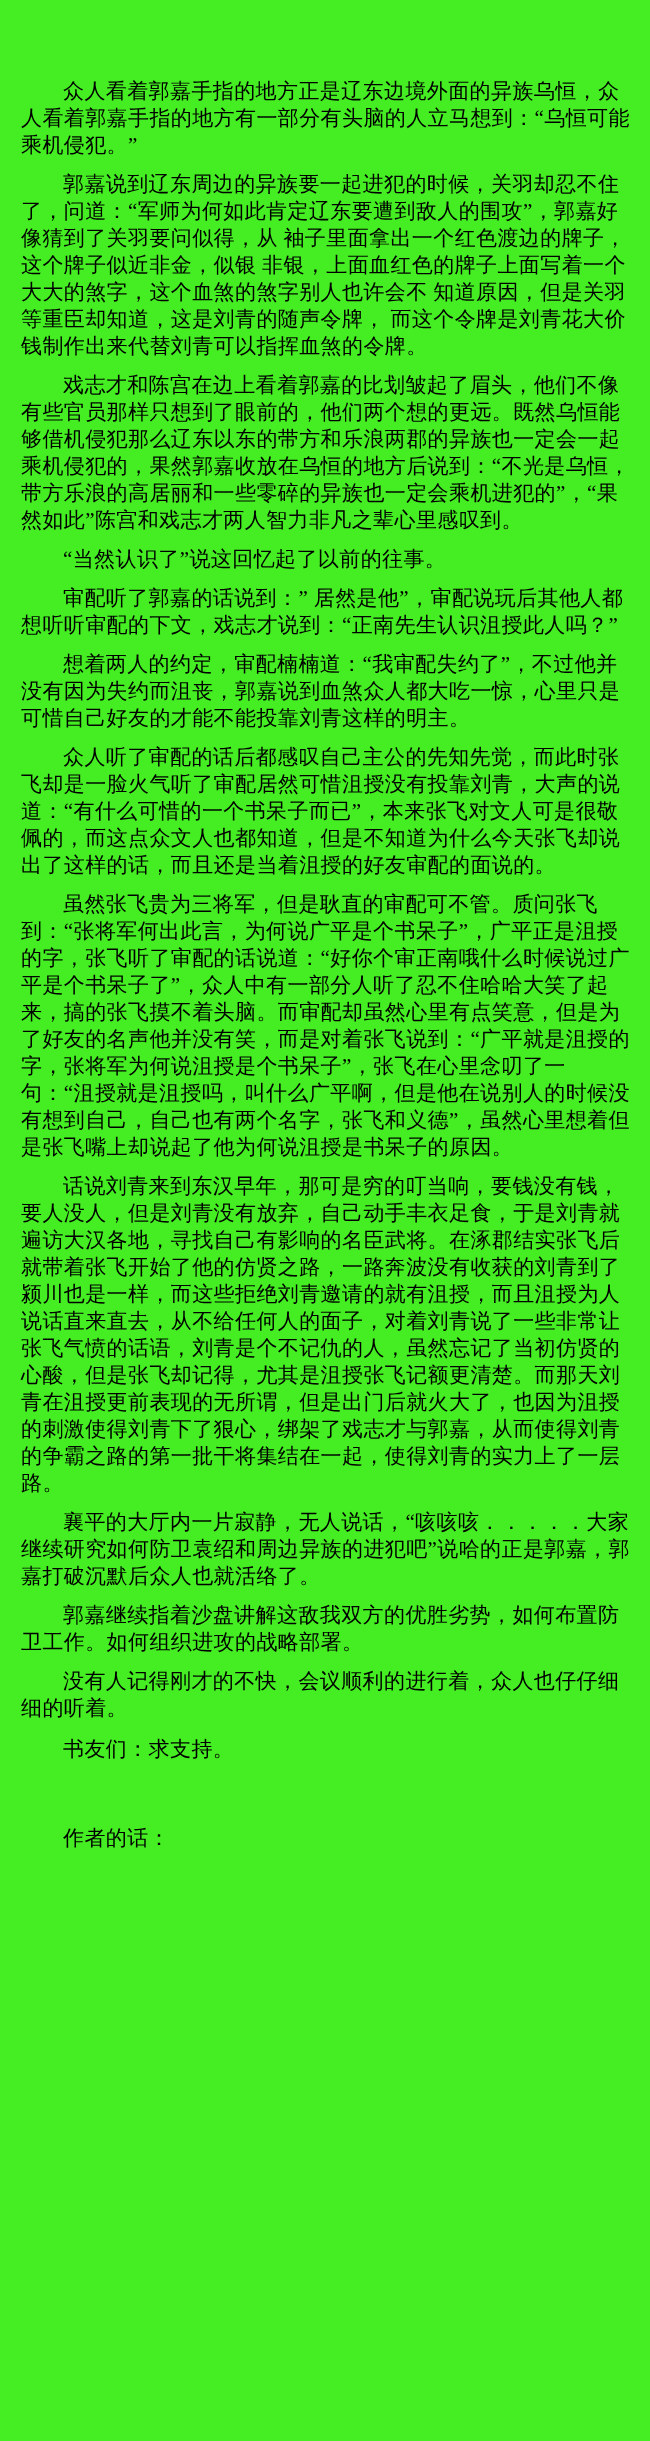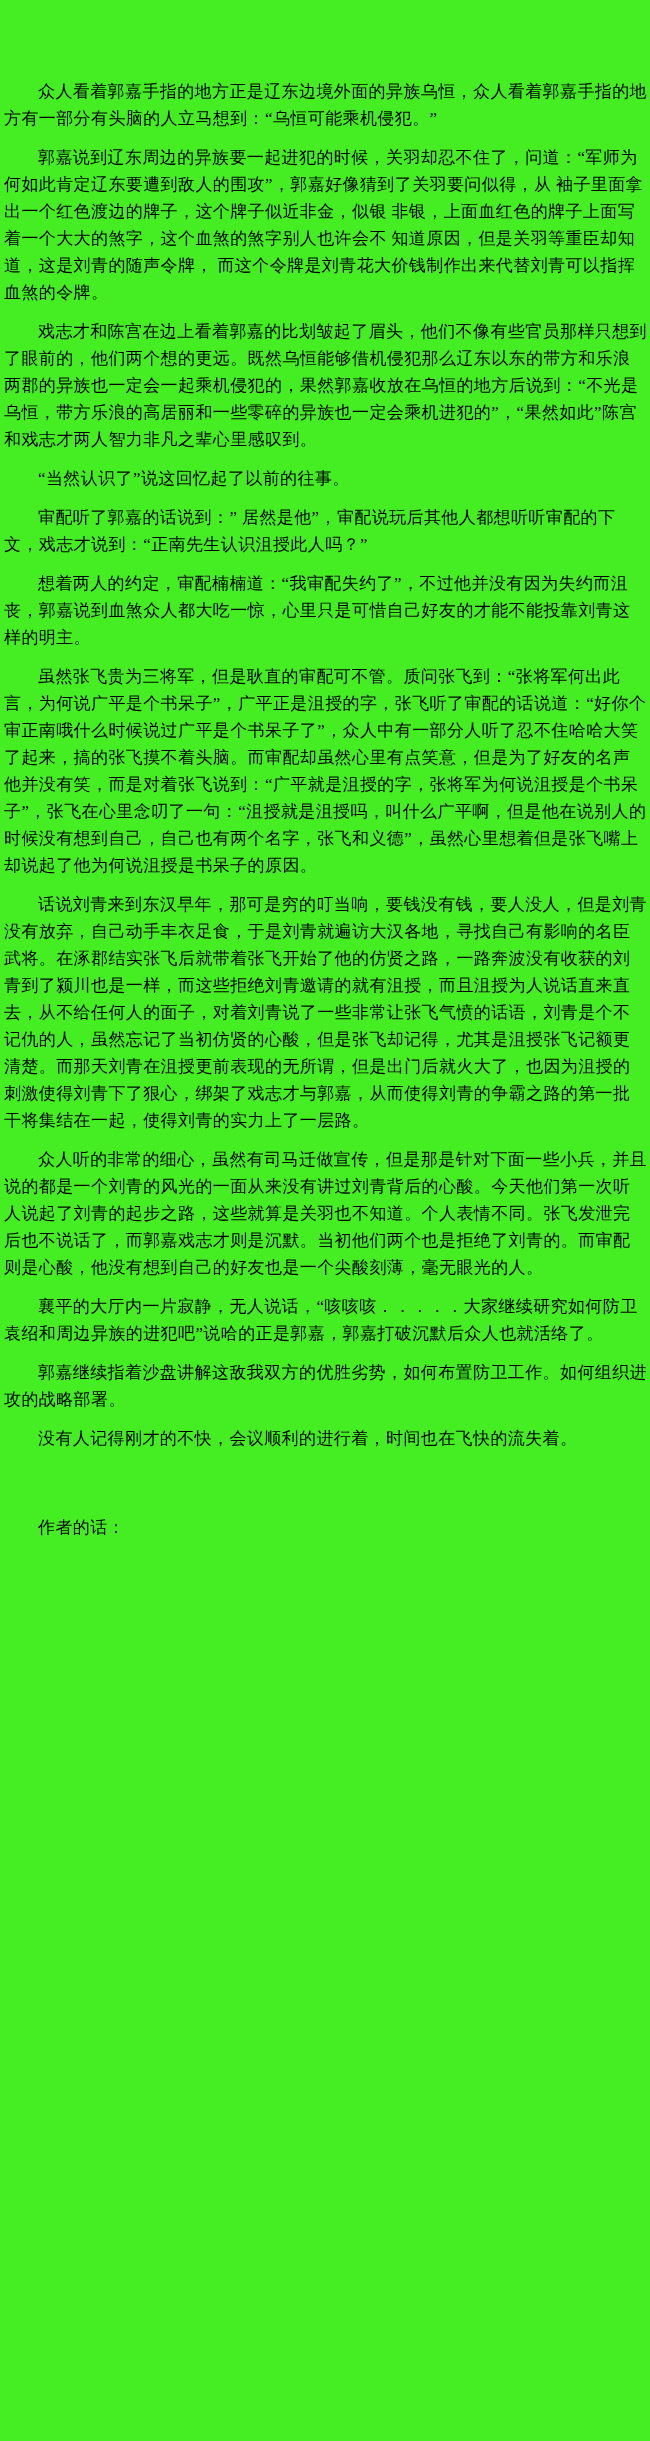--- a/index.html
+++ b/index.html
@@ -11,22 +11,22 @@
     min-height: 2441px;
     box-sizing: border-box;
     font-family: "Liberation Serif", "DejaVu Serif", serif;
   }
   .page {
     box-sizing: border-box;
     width: 650px;
     padding: 66px 3px 60px 4px;
   }
   .para {
-    margin: 12px 0;
-    font-size: 17px;
+    margin: 12px 17px;
+    font-size: 21px;
     line-height: 27px;
     letter-spacing: 0.4px;
     text-indent: 2em;
     text-align: left;
     word-break: break-all;
     overflow-wrap: anywhere;
     white-space: normal;
   }
   .para.reader-note {
     margin-top: 14px;
@@ -39,21 +39,22 @@
 <body style="background-color: rgb(68, 238, 34); color: rgb(0, 0, 0);">
 
 <div class="page">
   <div id="chapter-text">
       <p class="para">众人看着郭嘉手指的地方正是辽东边境外面的异族乌恒，众人看着郭嘉手指的地方有一部分有头脑的人立马想到：“乌恒可能乘机侵犯。”</p>
       <p class="para">郭嘉说到辽东周边的异族要一起进犯的时候，关羽却忍不住了，问道：“军师为何如此肯定辽东要遭到敌人的围攻”，郭嘉好像猜到了关羽要问似得，从 袖子里面拿出一个红色渡边的牌子，这个牌子似近非金，似银 非银，上面血红色的牌子上面写着一个大大的煞字，这个血煞的煞字别人也许会不 知道原因，但是关羽等重臣却知道，这是刘青的随声令牌， 而这个令牌是刘青花大价钱制作出来代替刘青可以指挥血煞的令牌。</p>
       <p class="para">戏志才和陈宫在边上看着郭嘉的比划皱起了眉头，他们不像有些官员那样只想到了眼前的，他们两个想的更远。既然乌恒能够借机侵犯那么辽东以东的带方和乐浪两郡的异族也一定会一起乘机侵犯的，果然郭嘉收放在乌恒的地方后说到：“不光是乌恒，带方乐浪的高居丽和一些零碎的异族也一定会乘机进犯的”，“果然如此”陈宫和戏志才两人智力非凡之辈心里感叹到。</p>
       <p class="para">“当然认识了”说这回忆起了以前的往事。</p>
       <p class="para">审配听了郭嘉的话说到：” 居然是他”，审配说玩后其他人都想听听审配的下文，戏志才说到：“正南先生认识沮授此人吗？”</p>
       <p class="para">想着两人的约定，审配楠楠道：“我审配失约了”，不过他并没有因为失约而沮丧，郭嘉说到血煞众人都大吃一惊，心里只是可惜自己好友的才能不能投靠刘青这样的明主。</p>
+      <p class="para">众人听了审配的话后都感叹自己主公的先知先觉，而此时张飞却是一脸火气听了审配居然可惜沮授没有投靠刘青，大声的说道：“有什么可惜的一个书呆子而已”，本来张飞对文人可是很敬佩的，而这点众文人也都知道，但是不知道为什么今天张飞却说出了这样的话，而且还是当着沮授的好友审配的面说的。</p>
       <p class="para">虽然张飞贵为三将军，但是耿直的审配可不管。质问张飞到：“张将军何出此言，为何说广平是个书呆子”，广平正是沮授的字，张飞听了审配的话说道：“好你个审正南哦什么时候说过广平是个书呆子了”，众人中有一部分人听了忍不住哈哈大笑了起来，搞的张飞摸不着头脑。而审配却虽然心里有点笑意，但是为了好友的名声他并没有笑，而是对着张飞说到：“广平就是沮授的字，张将军为何说沮授是个书呆子”，张飞在心里念叨了一句：“沮授就是沮授吗，叫什么广平啊，但是他在说别人的时候没有想到自己，自己也有两个名字，张飞和义德”，虽然心里想着但是张飞嘴上却说起了他为何说沮授是书呆子的原因。</p>
       <p class="para">话说刘青来到东汉早年，那可是穷的叮当响，要钱没有钱，要人没人，但是刘青没有放弃，自己动手丰衣足食，于是刘青就遍访大汉各地，寻找自己有影响的名臣武将。在涿郡结实张飞后就带着张飞开始了他的仿贤之路，一路奔波没有收获的刘青到了颍川也是一样，而这些拒绝刘青邀请的就有沮授，而且沮授为人说话直来直去，从不给任何人的面子，对着刘青说了一些非常让张飞气愤的话语，刘青是个不记仇的人，虽然忘记了当初仿贤的心酸，但是张飞却记得，尤其是沮授张飞记额更清楚。而那天刘青在沮授更前表现的无所谓，但是出门后就火大了，也因为沮授的刺激使得刘青下了狠心，绑架了戏志才与郭嘉，从而使得刘青的争霸之路的第一批干将集结在一起，使得刘青的实力上了一层路。</p>
-      <p class="para">众人听的非常的细心，虽然有司马迁做宣传，但是那是针对下面一些小兵，并且说的都是一个刘青的风光的一面从来没有讲过刘青背后的心酸。今天他们第一次听人说起了刘青的起步之路，这些就算是关羽也不知道。个人表情不同。张飞发泄完后也不说话了，而郭嘉戏志才则是沉默。当初他们两个也是拒绝了刘青的。而审配则是心酸，他没有想到自己的好友也是一个尖酸刻薄，毫无眼光的人。</p>
       <p class="para">襄平的大厅内一片寂静，无人说话，“咳咳咳．．．．．大家继续研究如何防卫袁绍和周边异族的进犯吧”说哈的正是郭嘉，郭嘉打破沉默后众人也就活络了。</p>
       <p class="para">郭嘉继续指着沙盘讲解这敌我双方的优胜劣势，如何布置防卫工作。如何组织进攻的战略部署。</p>
-      <p class="para">没有人记得刚才的不快，会议顺利的进行着，时间也在飞快的流失着。</p>
+      <p class="para">没有人记得刚才的不快，会议顺利的进行着，众人也仔仔细细的听着。</p>
     </div>
+  <p class="para reader-note">书友们：求支持。</p>
   <p class="para author-note">作者的话：</p>
 </div>
 
 </body></html>

